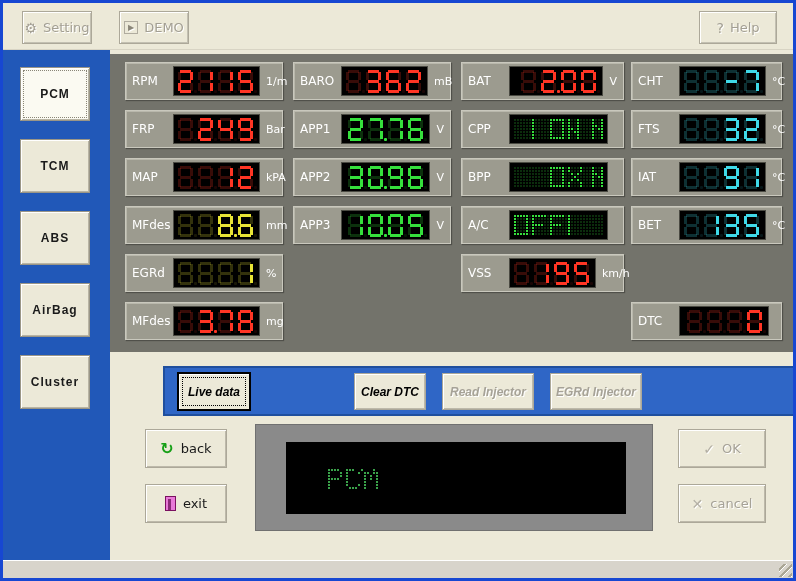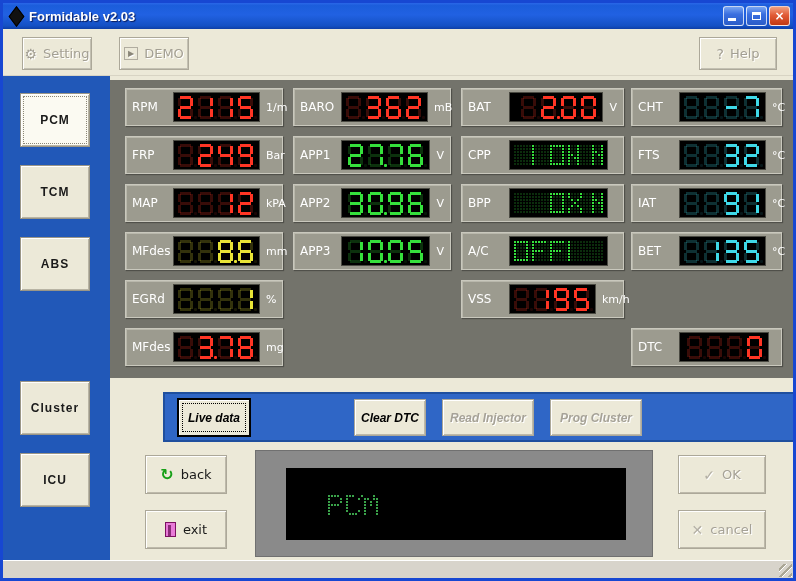--- a/index.html
+++ b/index.html
@@ -93,33 +93,20 @@
   
   .statusbar{ height:18px; flex:0 0 18px; background:#d8d4cb; border-top:1px solid #fff; position:relative;}
   .grip{ position:absolute; right:1px; bottom:1px; width:13px; height:13px;
     background:repeating-linear-gradient(135deg, transparent 0 3px, #aaa695 3px 5px, #fff 5px 6px);}
 </style>
 </head>
 <body>
 
 <div id="window">
 
-  <div class="titlebar">
-    <span class="app-icon"></span>
-    <span class="title-text">Formidable v2.03</span>
-    <span class="winbtn">
-        <span class="glyph-min"></span>
-      </span>
-    <span class="winbtn">
-        <span class="glyph-max"></span>
-      </span>
-    <span class="winbtn close">
-        <span>×</span>
-      </span>
-  </div>
 
   <div class="toolbar">
     <div class="tbtn" id="btn-setting">
       <span class="ticon">⚙</span>
       <span>Setting</span>
     </div>
     <div class="tbtn" id="btn-demo">
       <span class="demo-box">▶</span>
       <span>DEMO</span>
     </div>
@@ -127,22 +114,22 @@
       <span class="ticon">?</span>
       <span>Help</span>
     </div>
   </div>
 
   <div class="body">
     <div class="sidebar" id="sidebar">
         <div class="side-btn active" style="top: 17px;">PCM</div>
         <div class="side-btn" style="top: 89px;">TCM</div>
         <div class="side-btn" style="top: 161px;">ABS</div>
+        <div class="side-btn" style="top: 233px;">AirBag</div>
         <div class="side-btn" style="top: 305px;">Cluster</div>
-        <div class="side-btn" style="top: 377px;">ICU</div>
       </div>
 
     <div class="led-area" id="led-area">
         <div class="panel" style="left: 15px; top: 8px; width: 158px;">
           <span class="plabel">RPM</span>
           <div class="lcd seg">
             <span class="dgt">
               <i class="sg s-a" style="background: rgb(255, 53, 36);"></i>
               <i class="sg s-b" style="background: rgb(255, 53, 36);"></i>
               <i class="sg s-c" style="background: rgba(255, 53, 36, 0.22);"></i>
@@ -1574,21 +1561,21 @@
             </span>
           </div>
           <span class="punit"></span>
         </div>
       </div>
 
     <div class="blue-strip" id="blue-strip">
         <div class="strip-btn focused" style="left: 13px; width: 72px;">Live data</div>
         <div class="strip-btn" style="left: 189px; width: 72px;">Clear DTC</div>
         <div class="strip-btn disabled" style="left: 277px; width: 92px;">Read Injector</div>
-        <div class="strip-btn disabled" style="left: 385px; width: 92px;">Prog Cluster</div>
+        <div class="strip-btn disabled" style="left: 385px; width: 92px;">EGRd Injector</div>
       </div>
 
     <div class="foot-btn" id="btn-back">
       <span class="icon-back">↻</span>
       <span>back</span>
     </div>
     <div class="foot-btn" id="btn-exit">
       <span class="door"></span>
       <span>exit</span>
     </div>

